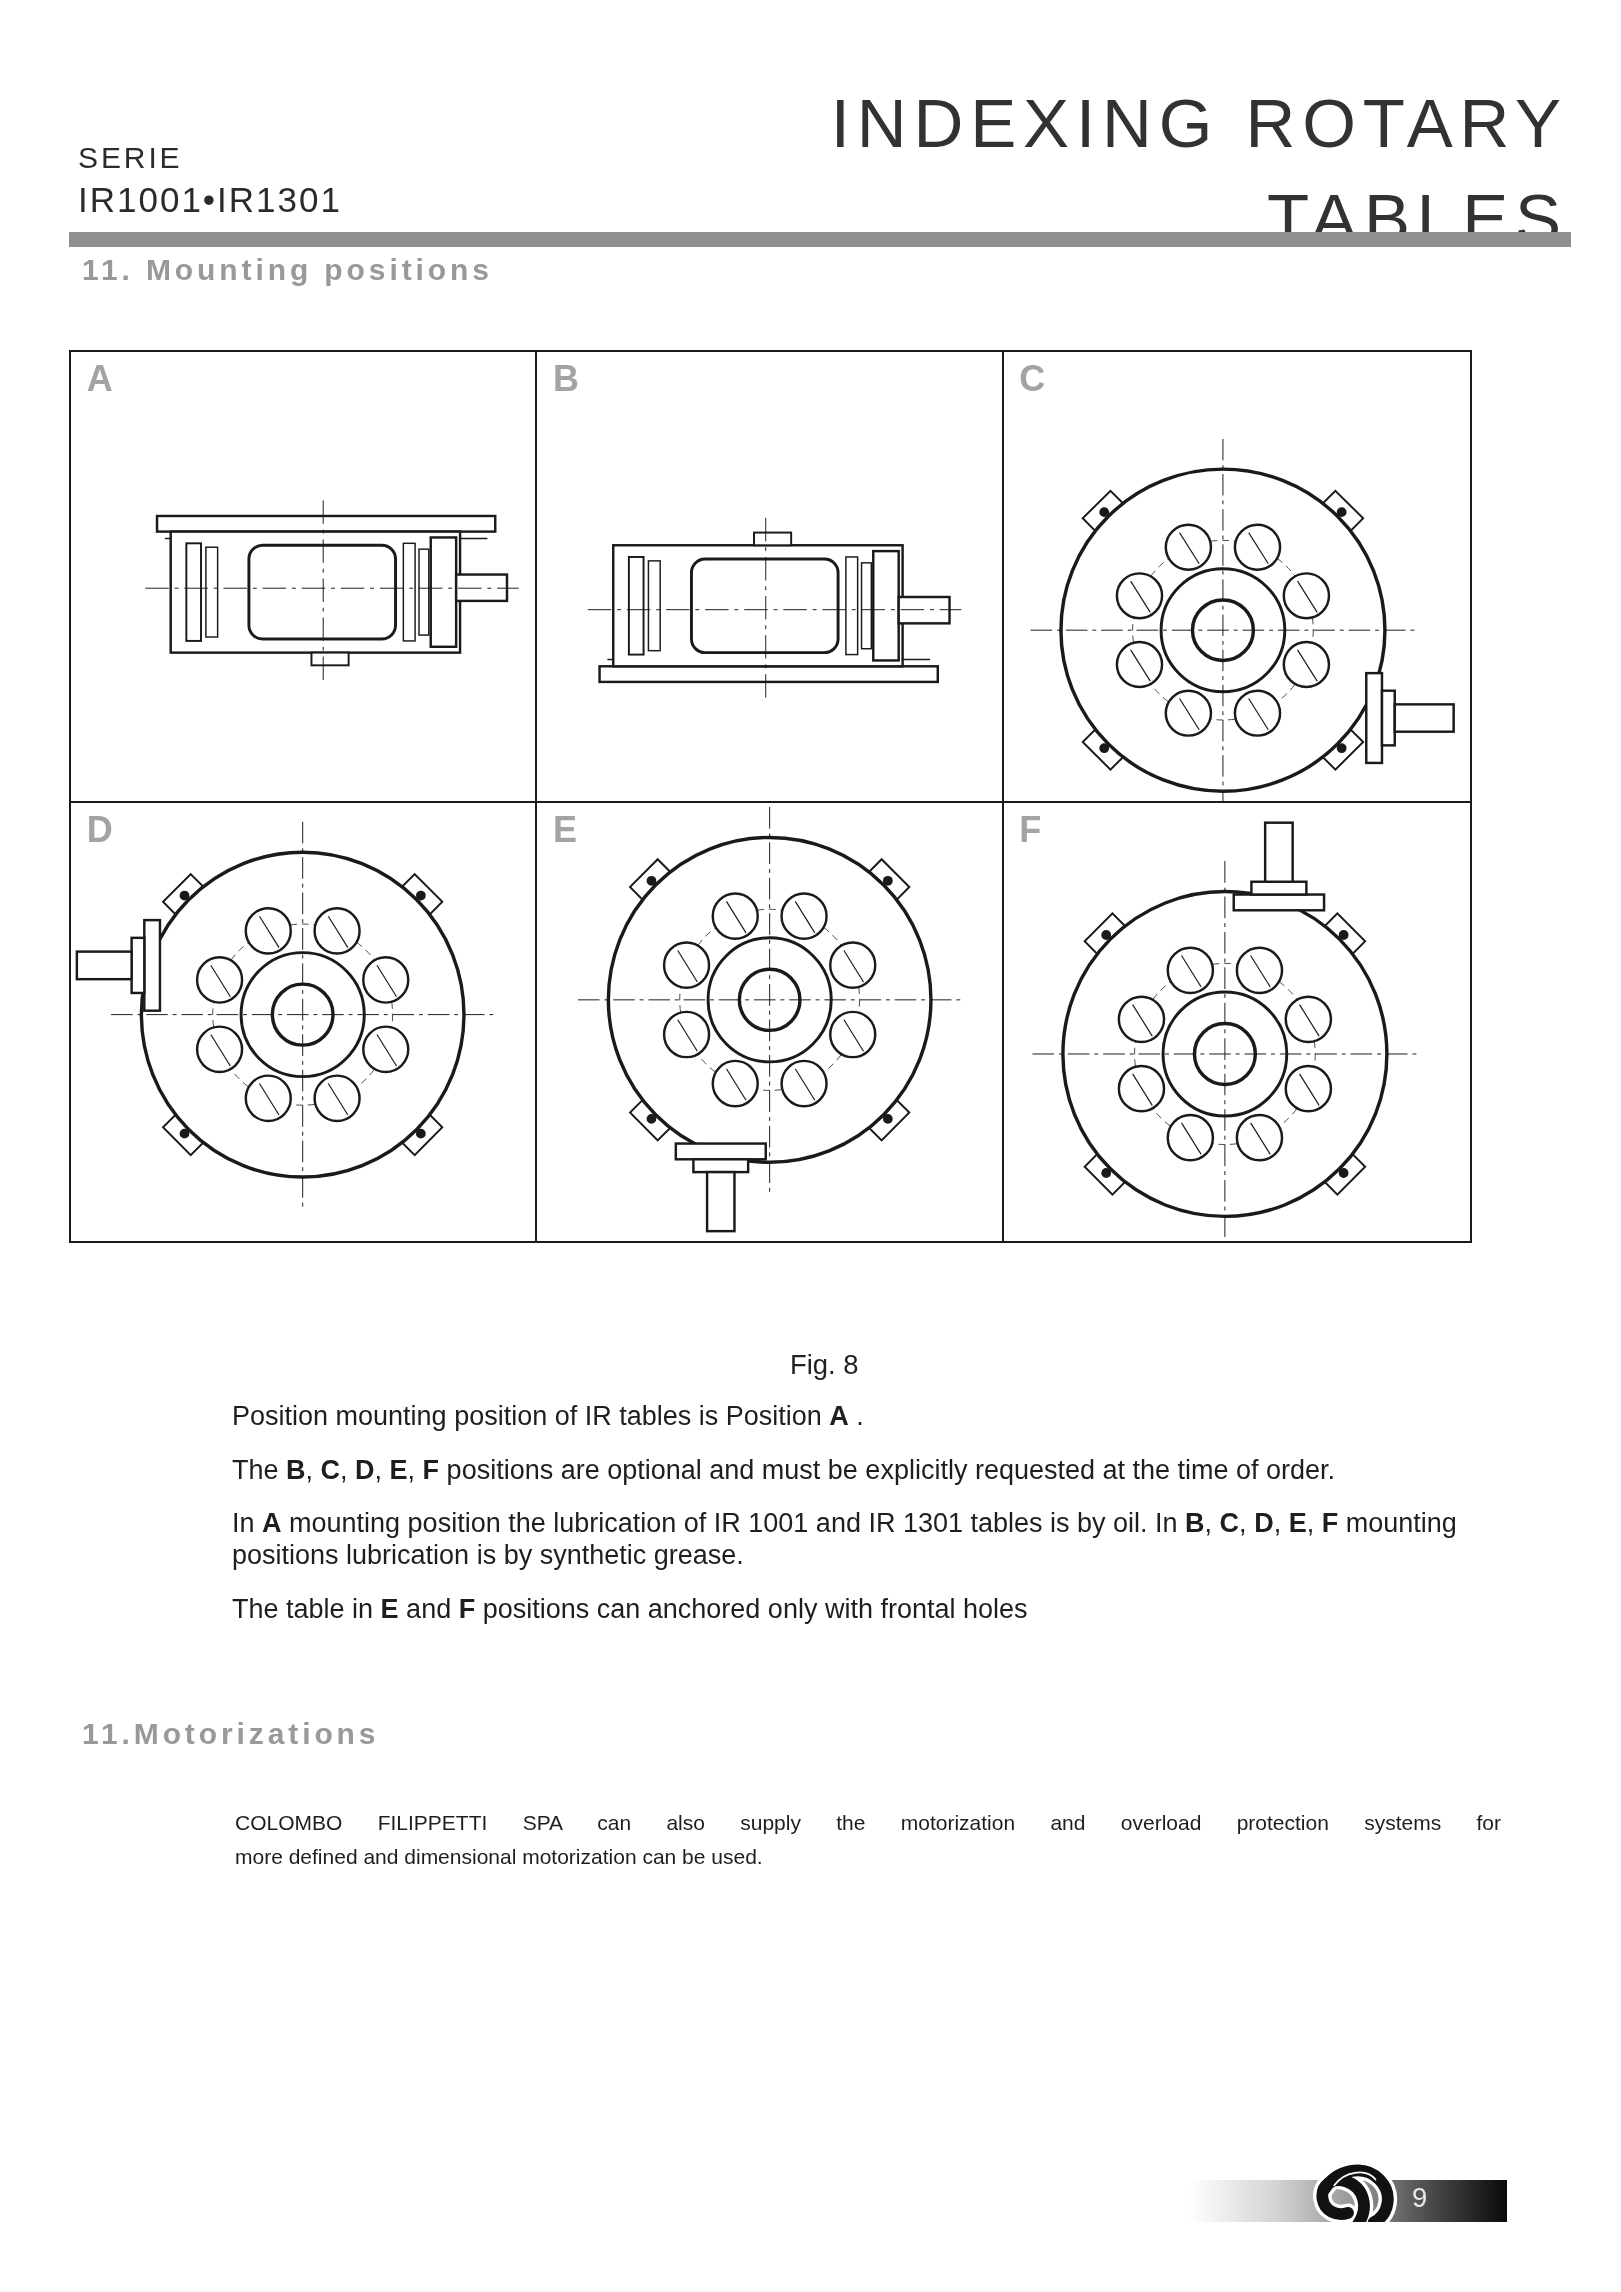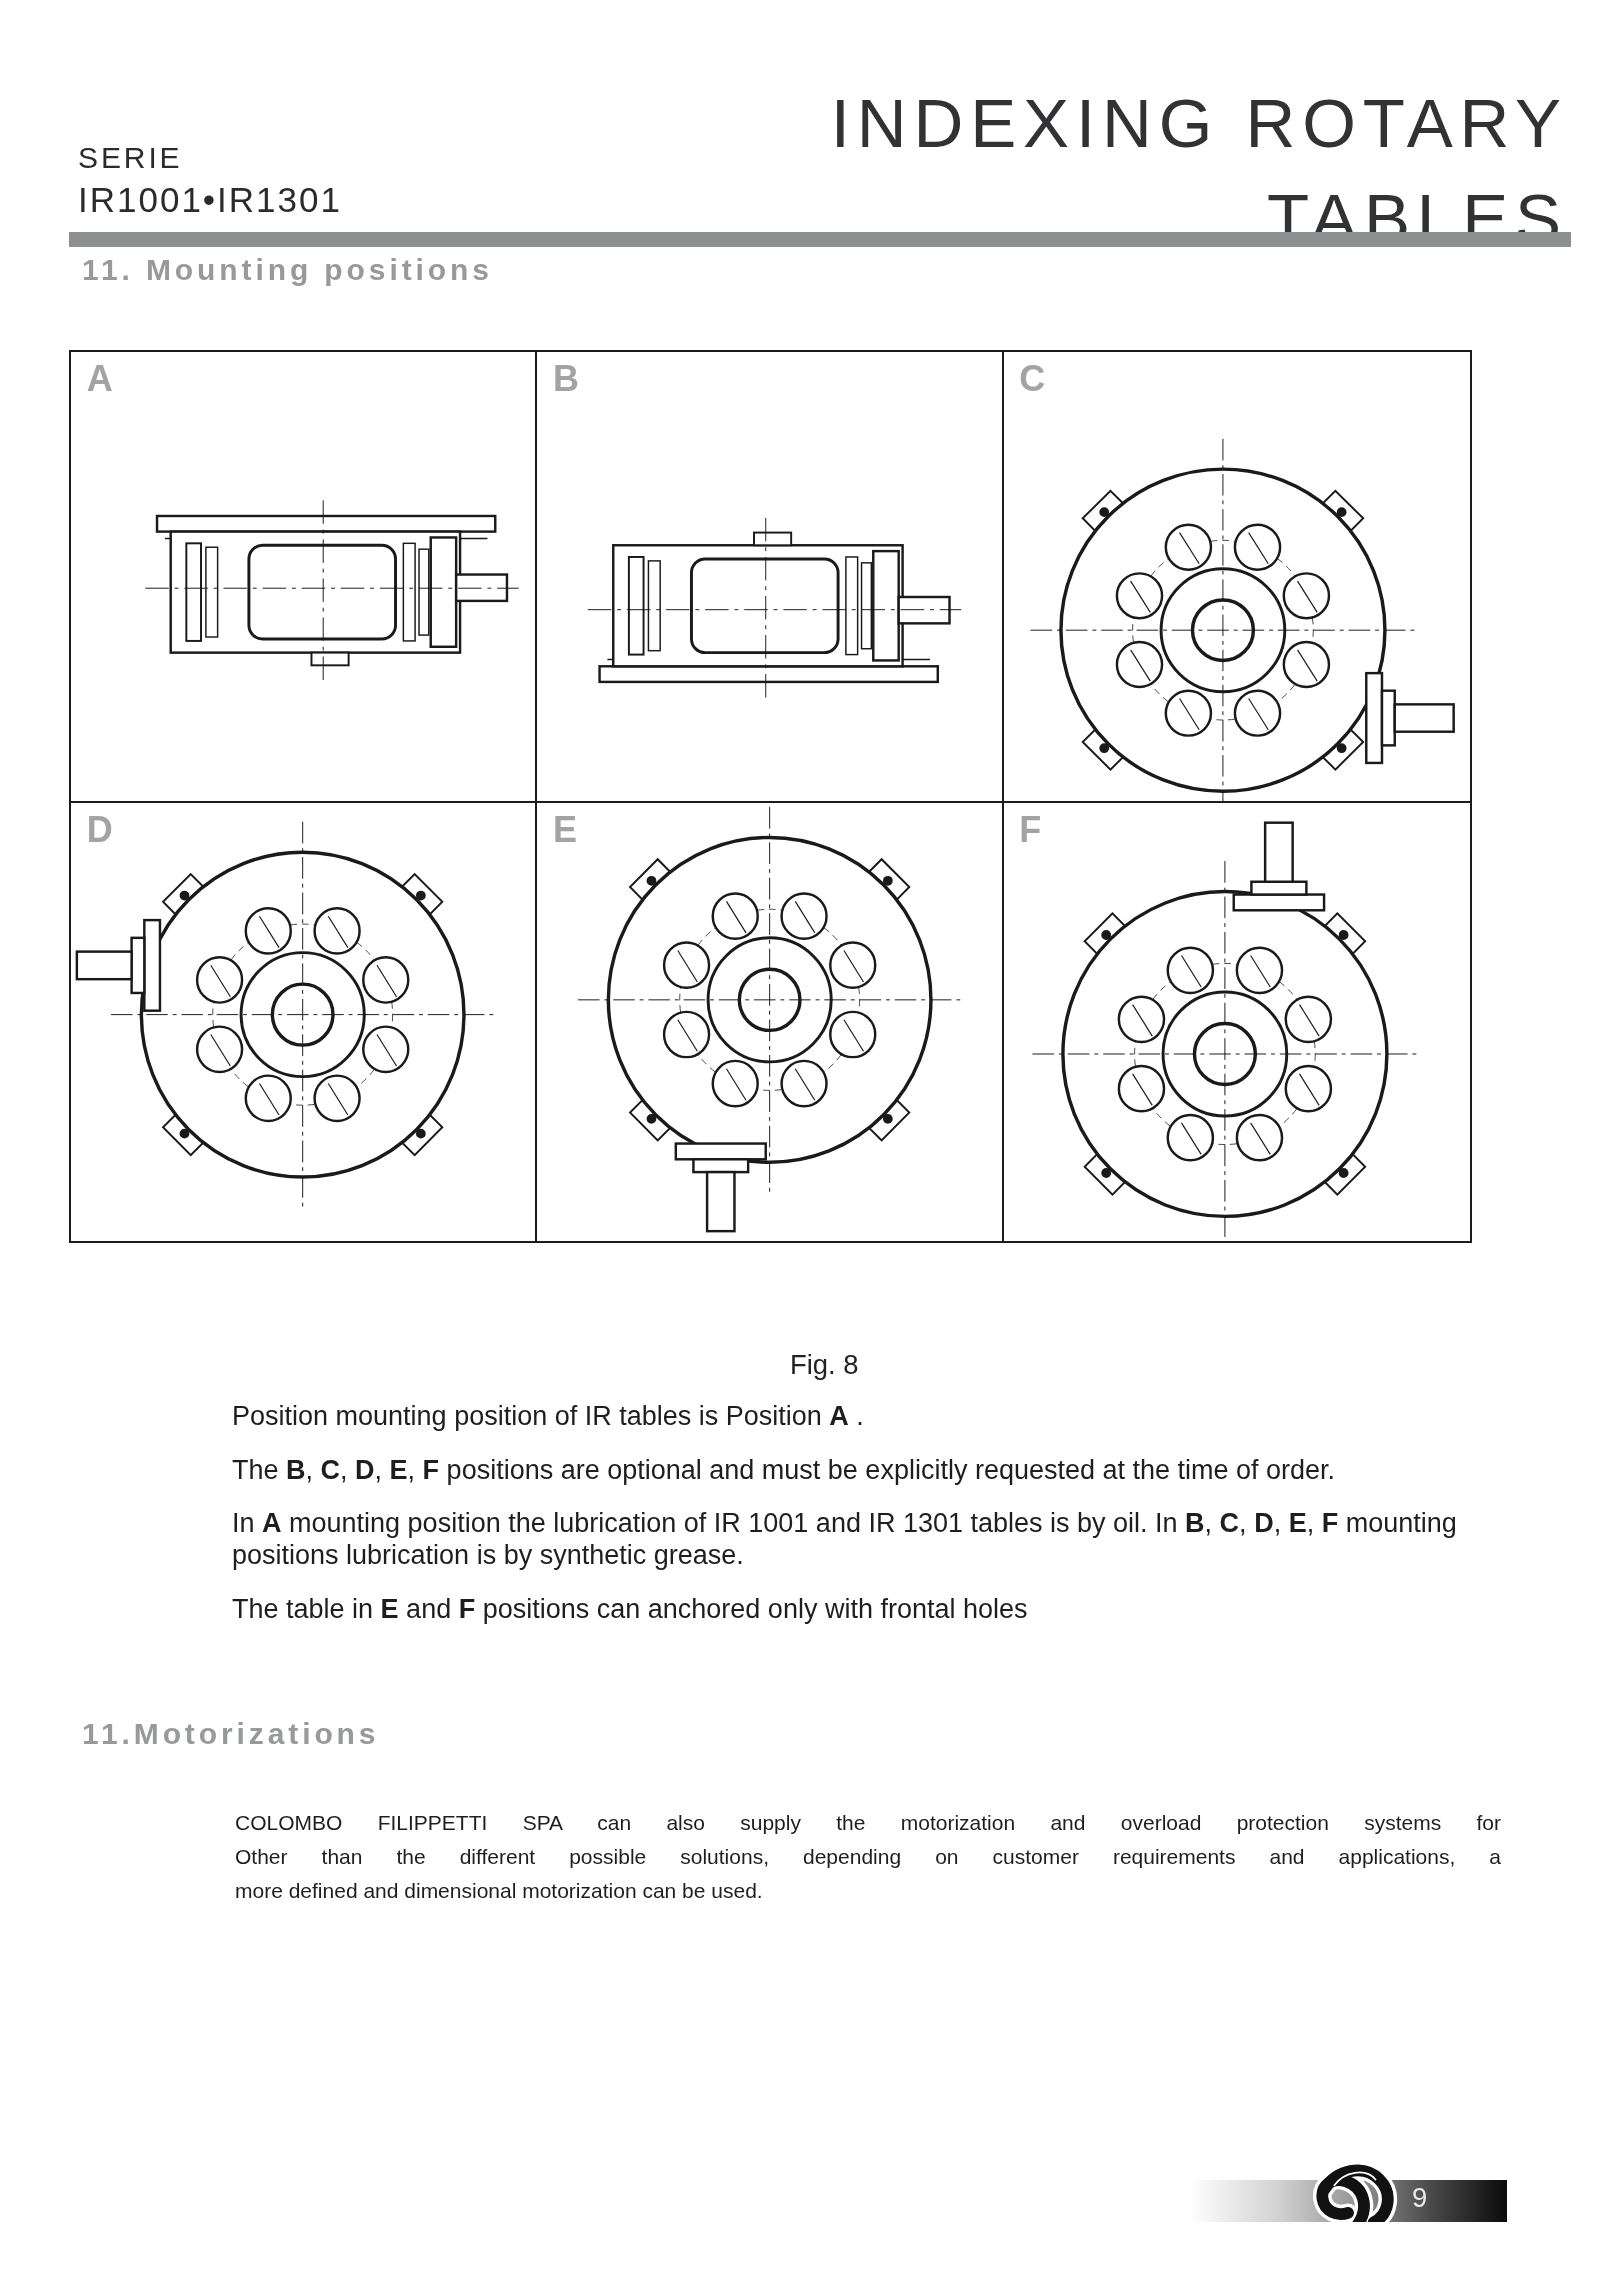--- a/index.html
+++ b/index.html
@@ -212,21 +212,20 @@
     <p><span>Position mounting position of IR tables is Position </span><b>A</b><span> .</span></p>
     <p><span>The </span><b>B</b><span>, </span><b>C</b><span>, </span><b>D</b><span>, </span><b>E</b><span>, </span><b>F</b><span> positions are optional and must be explicitly requested at the time of order.</span></p>
     <p><span>In </span><b>A</b><span> mounting position the lubrication of IR 1001 and IR 1301 tables is by oil. In </span><b>B</b><span>, </span><b>C</b><span>, </span><b>D</b><span>, </span><b>E</b><span>, </span><b>F</b><span> mounting positions lubrication is by synthetic grease.</span></p>
     <p><span>The table in </span><b>E</b><span> and </span><b>F</b><span> positions can anchored only with frontal holes</span></p>
   </div>
 
   <div class="sec-heading h-motor">11.Motorizations</div>
 
   <div class="motor-text">
     <div class="line just">COLOMBO FILIPPETTI SPA  can also supply the motorization and overload protection systems for</div>
-    <div class="line just">Other than the different possible solutions, depending on customer requirements and applications, a</div>
     <div class="line">more defined and dimensional motorization can be used.</div>
   </div>
 
   <div class="footer-bar"></div>
 
   <svg class="logo" viewBox="0 0 120 100">
     <g fill="none" stroke-linecap="round">
       <path d="M14,82 C32,94 56,90 68,72 C80,54 74,34 56,28 C42,23 30,32 32,46 C34,58 46,64 58,60" stroke="#ffffff" stroke-width="19"></path>
       <path d="M34,36 C46,16 74,10 90,26 C104,40 100,62 84,70" stroke="#ffffff" stroke-width="19"></path>
       <path d="M14,82 C32,94 56,90 68,72 C80,54 74,34 56,28 C42,23 30,32 32,46 C34,58 46,64 58,60" stroke="#111111" stroke-width="12"></path>

